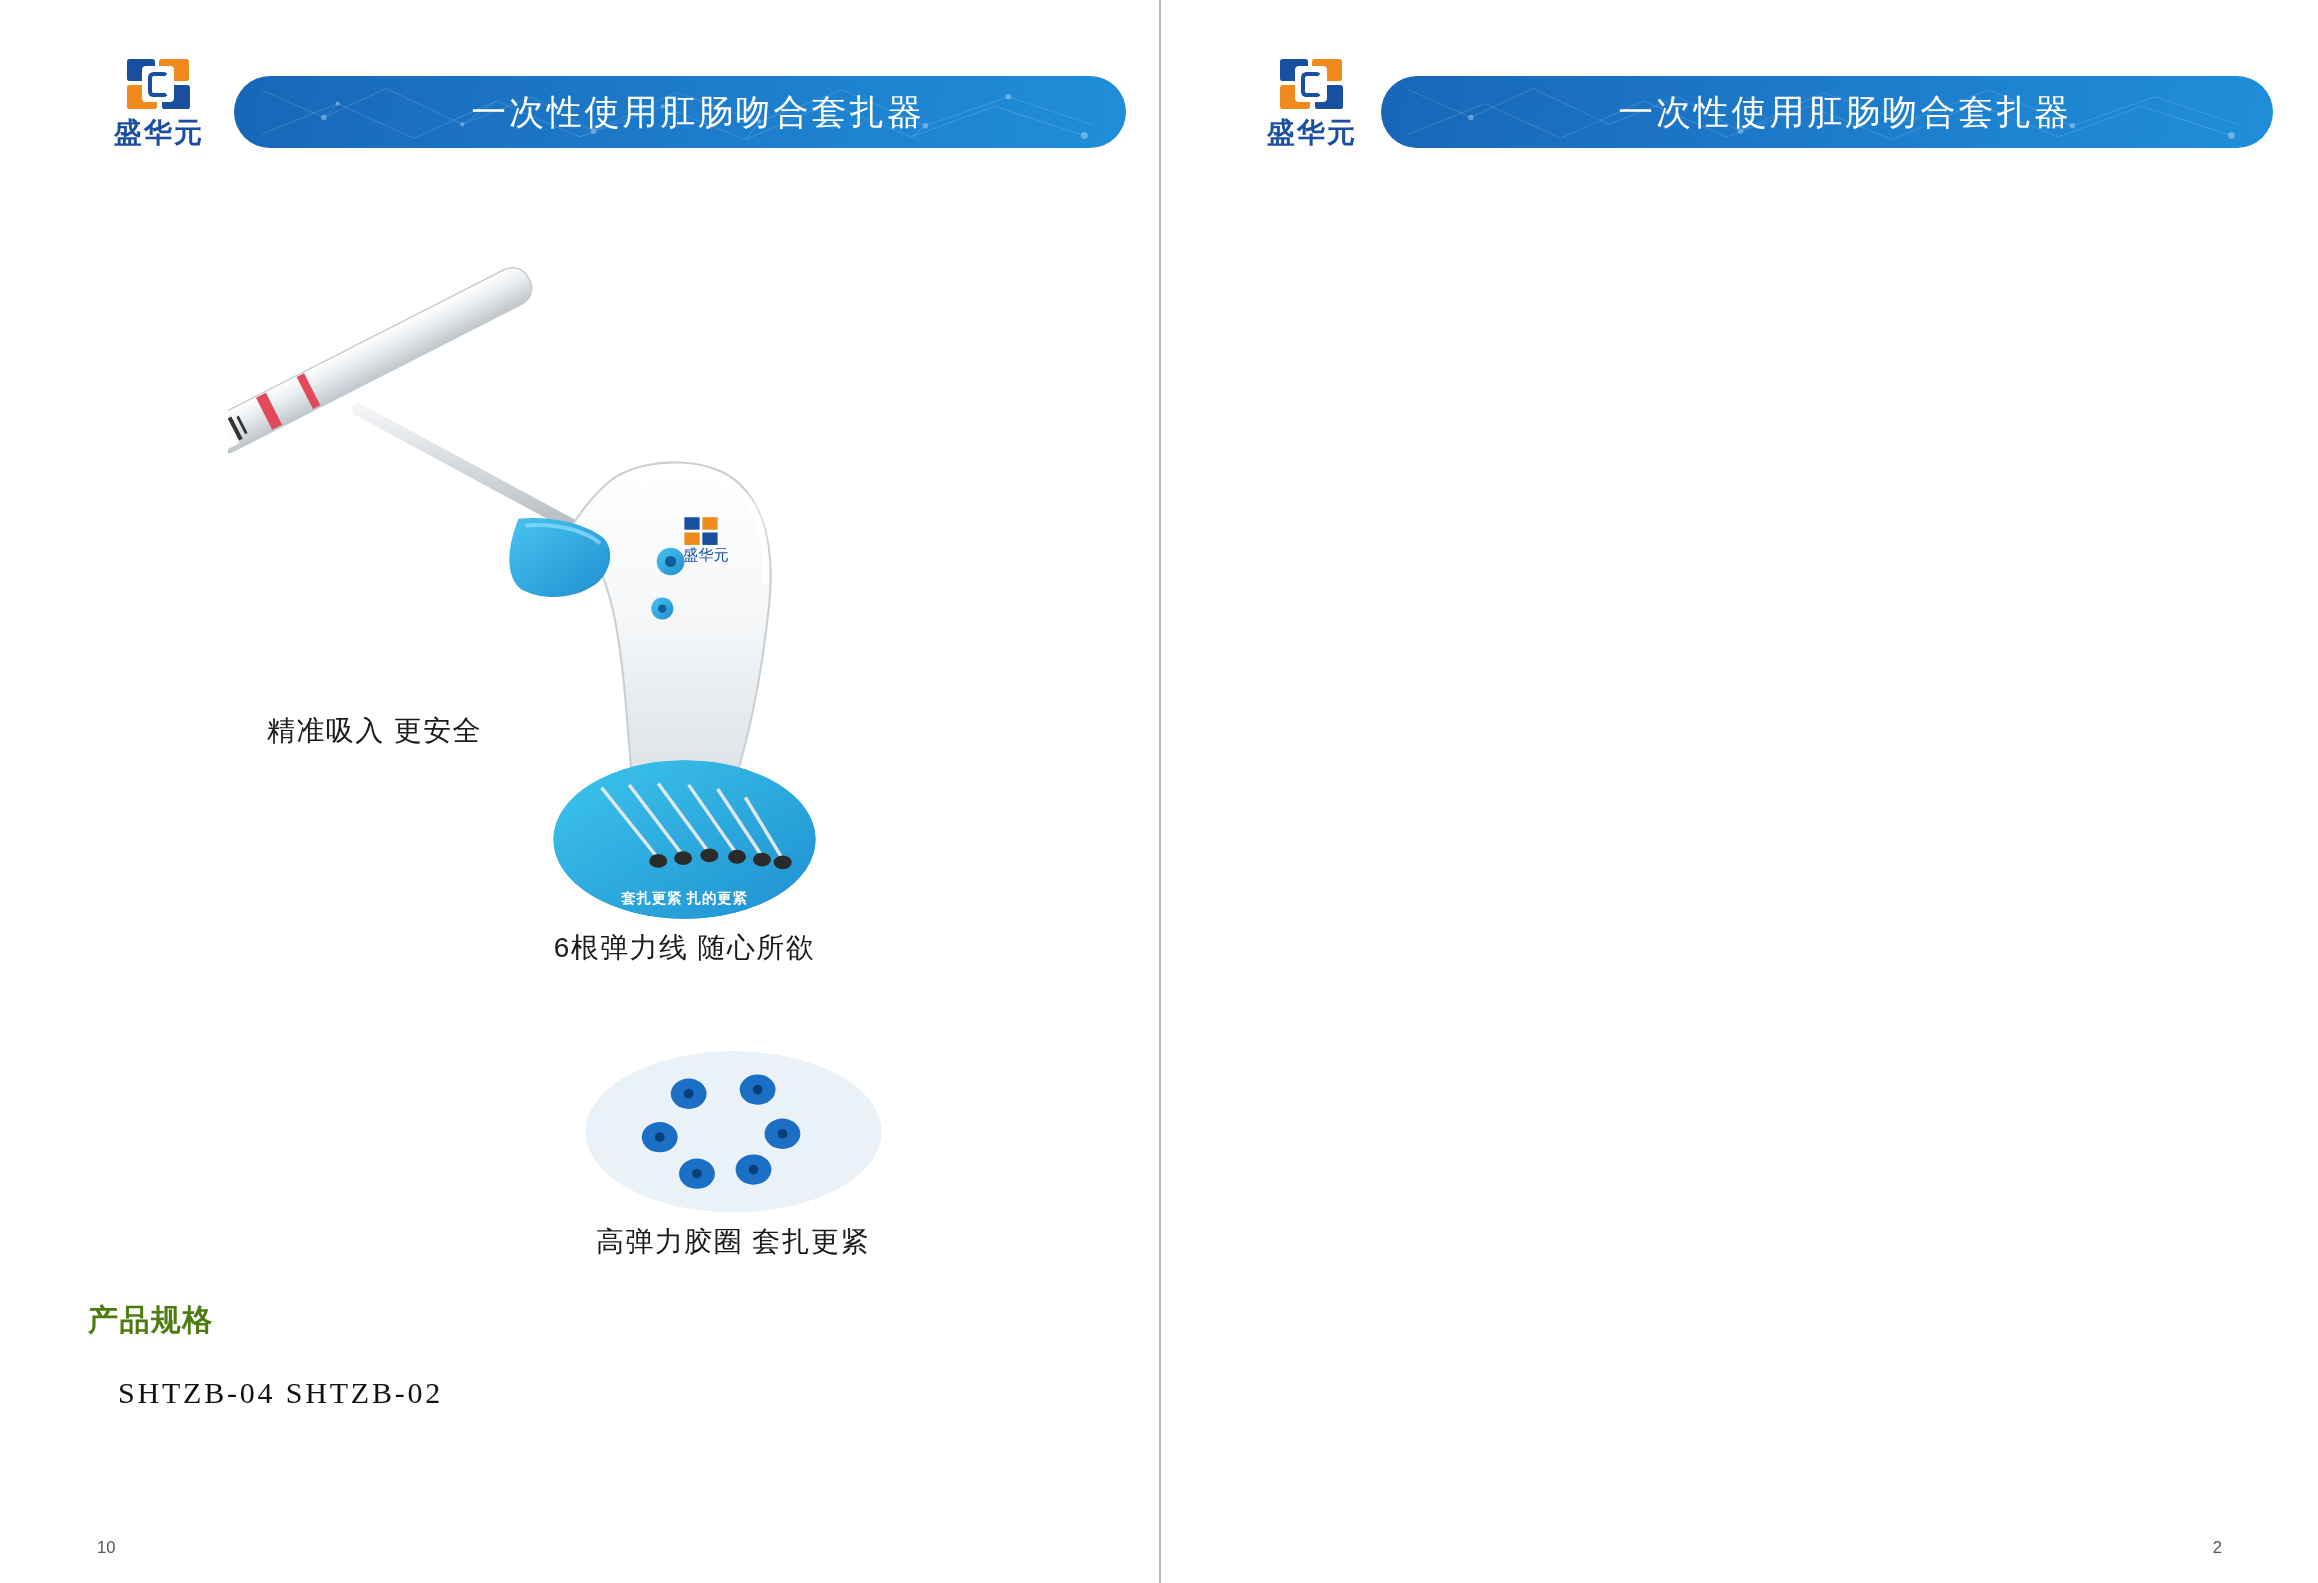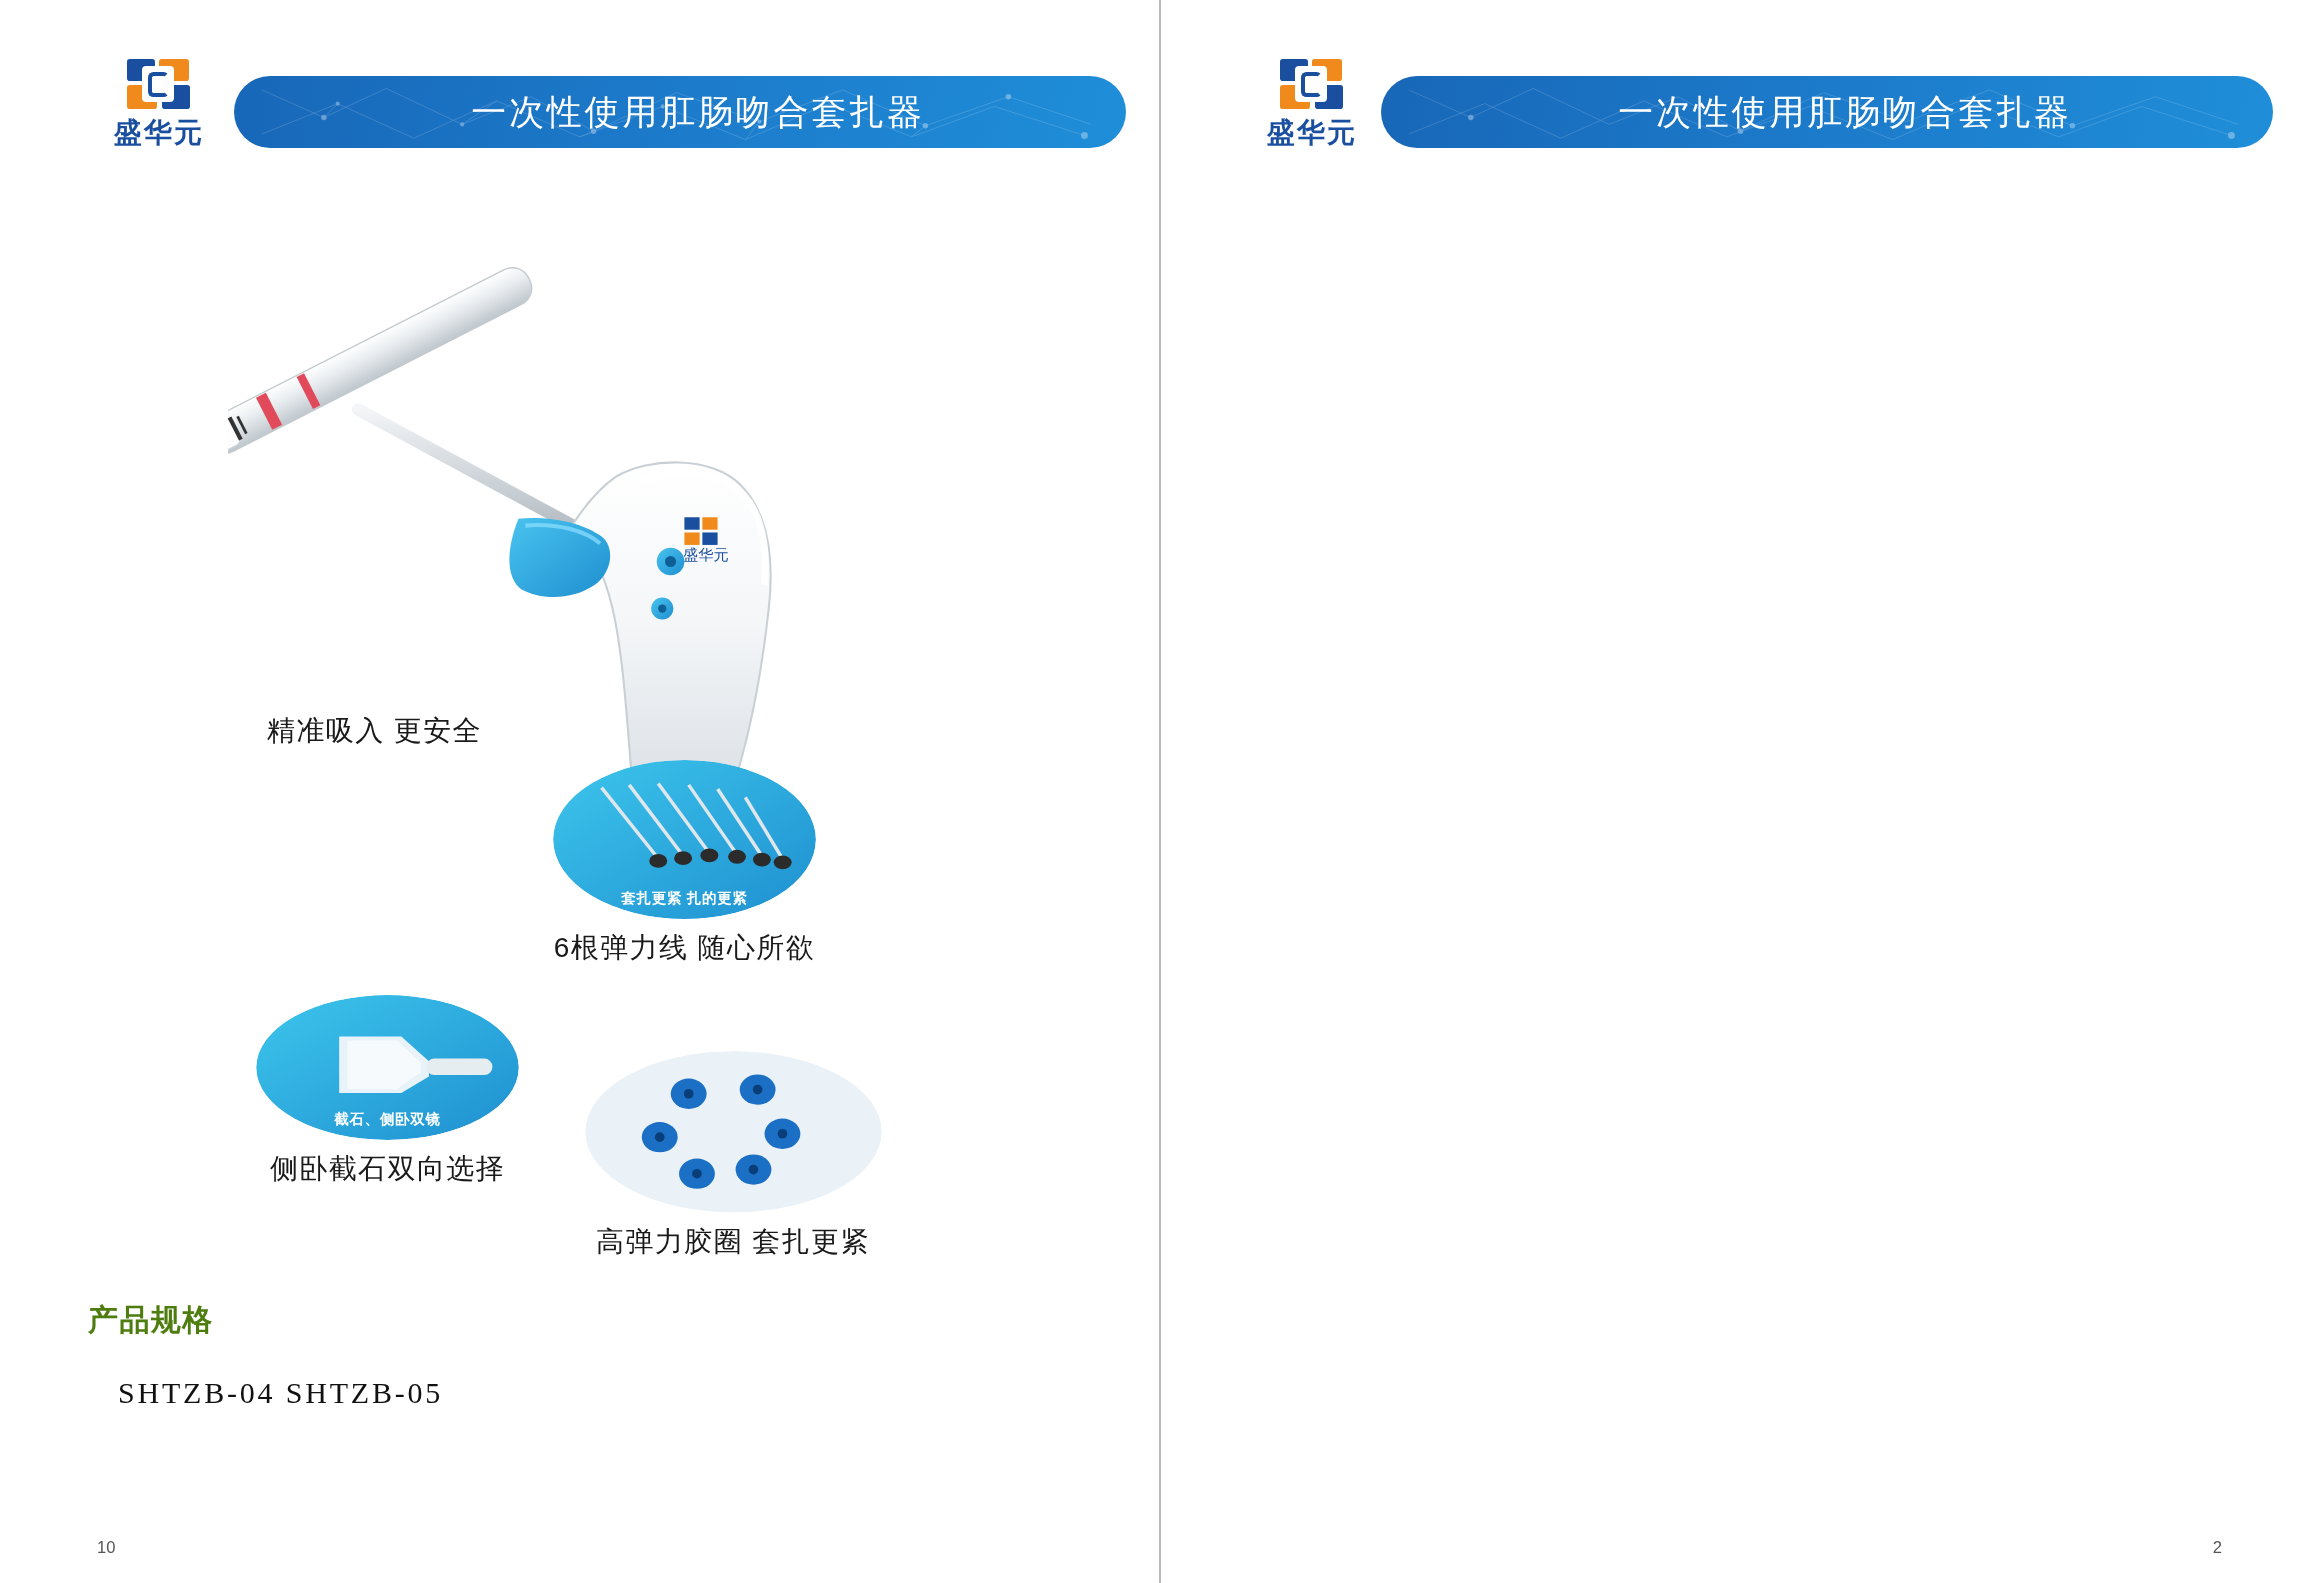--- a/index.html
+++ b/index.html
@@ -296,38 +296,20 @@
             <ellipse cx="266" cy="140" rx="13" ry="10"></ellipse>
             <ellipse cx="302" cy="144" rx="13" ry="10"></ellipse>
             <ellipse cx="332" cy="148" rx="13" ry="10"></ellipse>
           </g>
         </svg>
         <div class="inner-tag">套扎更紧 扎的更紧</div>
       </div>
       <div class="feature-cap">6根弹力线 随心所欲</div>
     </div>
 
-    <div class="feature" style="left:249px; top:995px; width:277px;">
-      <div class="oval" style="width:263px;height:145px;margin:0 auto;">
-        <svg viewBox="0 0 380 210" style="width:263px;height:145px;display:block">
-          <defs>
-            <linearGradient id="g3" x1="0" y1="0" x2="1" y2="1">
-              <stop offset="0" stop-color="#3dc6ec"></stop>
-                <stop offset="1" stop-color="#1e8fd0"></stop>
-            </linearGradient>
-          </defs>
-          <ellipse cx="190" cy="105" rx="190" ry="105" fill="url(#g3)"></ellipse>
-          <path d="M120 60 L210 60 L250 96 L250 118 L210 142 L120 142 Z" fill="#f2f7fa" opacity="0.95"></path>
-          <rect x="246" y="92" width="96" height="24" rx="12" fill="#e6edf1"></rect>
-          <path d="M132 66 L204 66 L238 98 L238 112 L204 136 L132 136 Z" fill="#ffffff" opacity="0.6"></path>
-        </svg>
-        <div class="inner-tag">截石、侧卧双镜</div>
-      </div>
-      <div class="feature-cap">侧卧截石双向选择</div>
-    </div>
 
     <div class="feature" style="left:574px; top:1051px; width:318px;">
       <div class="oval" style="width:297px;height:162px;margin:0 auto;">
         <svg viewBox="0 0 430 235" style="width:297px;height:162px;display:block">
           <ellipse cx="215" cy="117" rx="215" ry="117" fill="#eaf2f7"></ellipse>
           <g>
             <ellipse cx="150" cy="62" rx="26" ry="22" fill="#1b6fc4"></ellipse>
               <circle cx="150" cy="62" r="7" fill="#0a3e78"></circle>
             <ellipse cx="250" cy="56" rx="26" ry="22" fill="#1b6fc4"></ellipse>
               <circle cx="250" cy="56" r="7" fill="#0a3e78"></circle>
@@ -339,21 +321,21 @@
               <circle cx="162" cy="178" r="7" fill="#0a3e78"></circle>
             <ellipse cx="244" cy="172" rx="26" ry="22" fill="#1b6fc4"></ellipse>
               <circle cx="244" cy="172" r="7" fill="#0a3e78"></circle>
           </g>
         </svg>
       </div>
       <div class="feature-cap">高弹力胶圈 套扎更紧</div>
     </div>
 
     <div class="sec-head" style="left:88px; top:1300px;">产品规格</div>
-    <div class="spec-text" style="left:118px; top:1376px;">SHTZB-04  SHTZB-05</div>
+    <div class="spec-text" style="left:118px; top:1376px;">SHTZB-04  SHTZB-02</div>
     <div class="folio" style="left:97px;">10</div>
   </div>
 
   <div class="page">
 
     <div class="brand" style="left:69px; top:59px;">
       <div class="brand-mark">
         <div class="sq sq1"></div>
           <div class="sq sq2"></div>
         <div class="sq sq3"></div>

